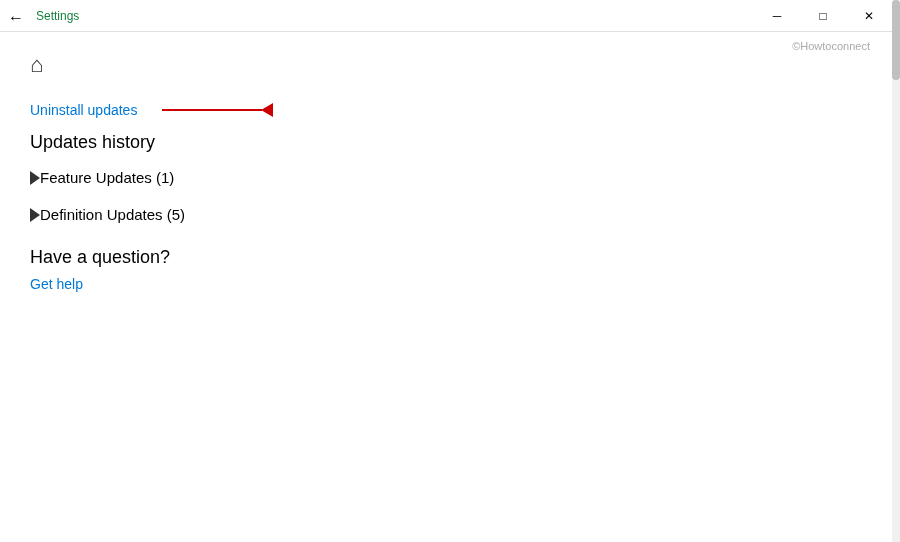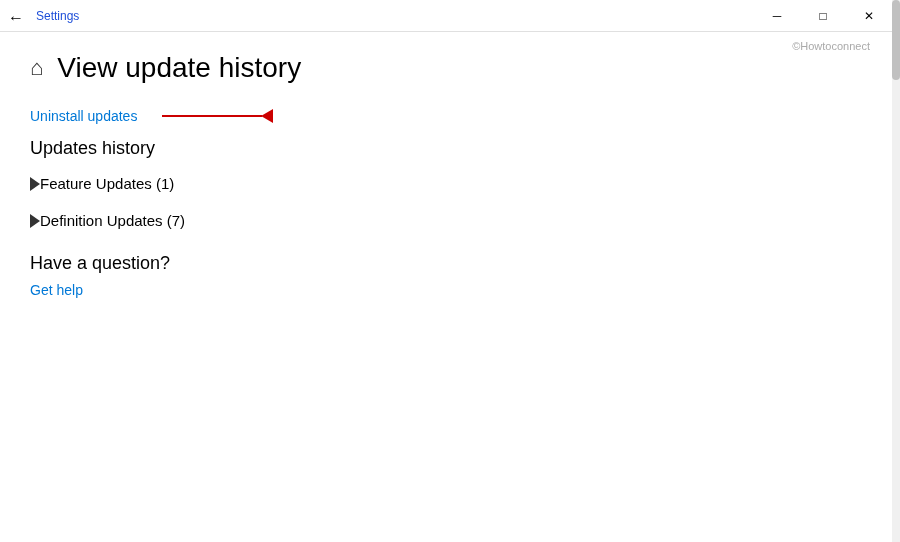--- a/index.html
+++ b/index.html
@@ -33,21 +33,21 @@
     .title-bar-back {
       font-size: 16px;
       cursor: pointer;
       color: #000;
       display: flex;
       align-items: center;
     }
 
     .title-bar-title {
       font-size: 12px;
-      color: #1d4ed8;
+      color: #15803d;
     }
 
     .title-bar-controls {
       display: flex;
       align-items: center;
       gap: 0;
     }
 
     .title-bar-btn {
       width: 46px;
@@ -213,21 +213,20 @@
     <button class="title-bar-btn close">✕</button>
   </div>
 </div>
 
 <div class="content">
 
   <div class="watermark">©Howtoconnect</div>
 
   <div class="page-header">
     <span class="home-icon">⌂</span>
-    <h1 class="page-title">View update history</h1>
   </div>
 
   <div class="uninstall-row">
     <a class="link-blue" style="margin-bottom:0;">Uninstall updates</a>
     <div class="arrow-annotation">
       <div class="arrow-line"></div>
       <div class="arrow-head"></div>
     </div>
   </div>
 
@@ -235,21 +234,21 @@
   <h2 class="section-heading">Updates history</h2>
 
   <div class="update-item">
     <div class="chevron-right"></div>
     <span class="update-label">Feature Updates (1)</span>
   </div>
 
 
   <div class="update-item">
     <div class="chevron-right"></div>
-    <span class="update-label">Definition Updates (7)</span>
+    <span class="update-label">Definition Updates (5)</span>
   </div>
 
   <div class="question-section">
     <h2 class="question-heading">Have a question?</h2>
     <a class="link-blue">Get help</a>
   </div>
 
 </div>
 
 <div class="scrollbar">

